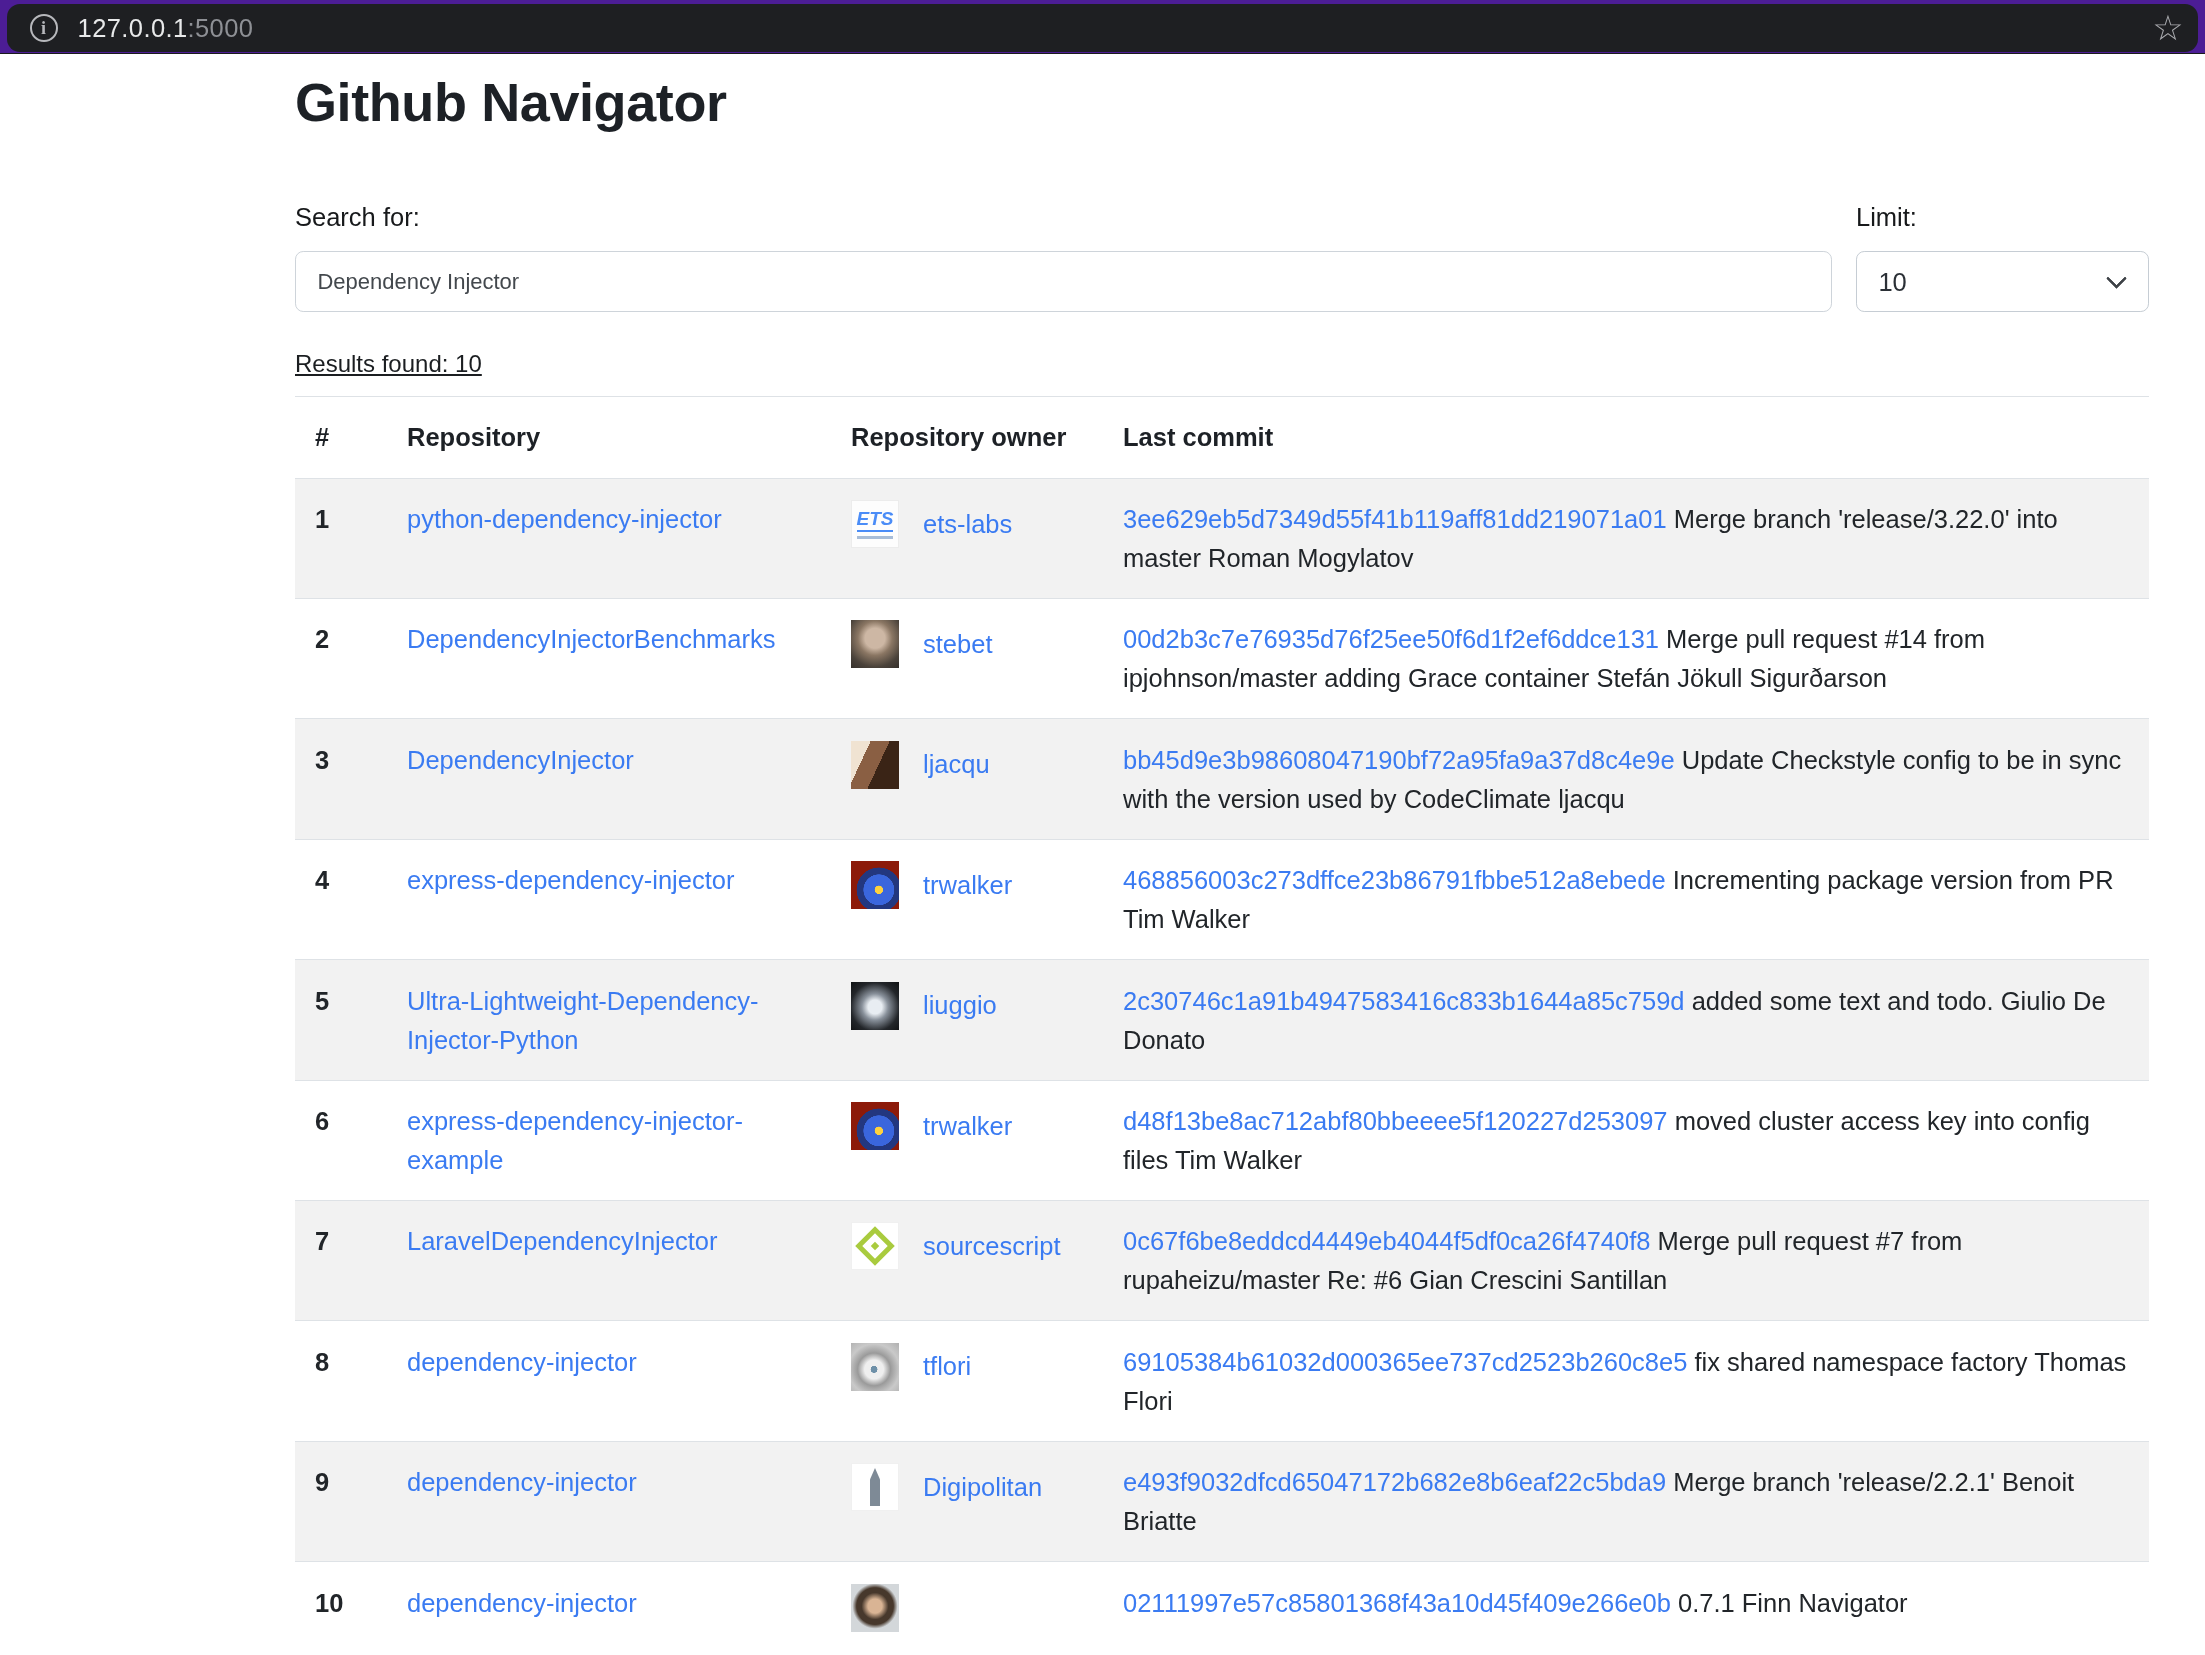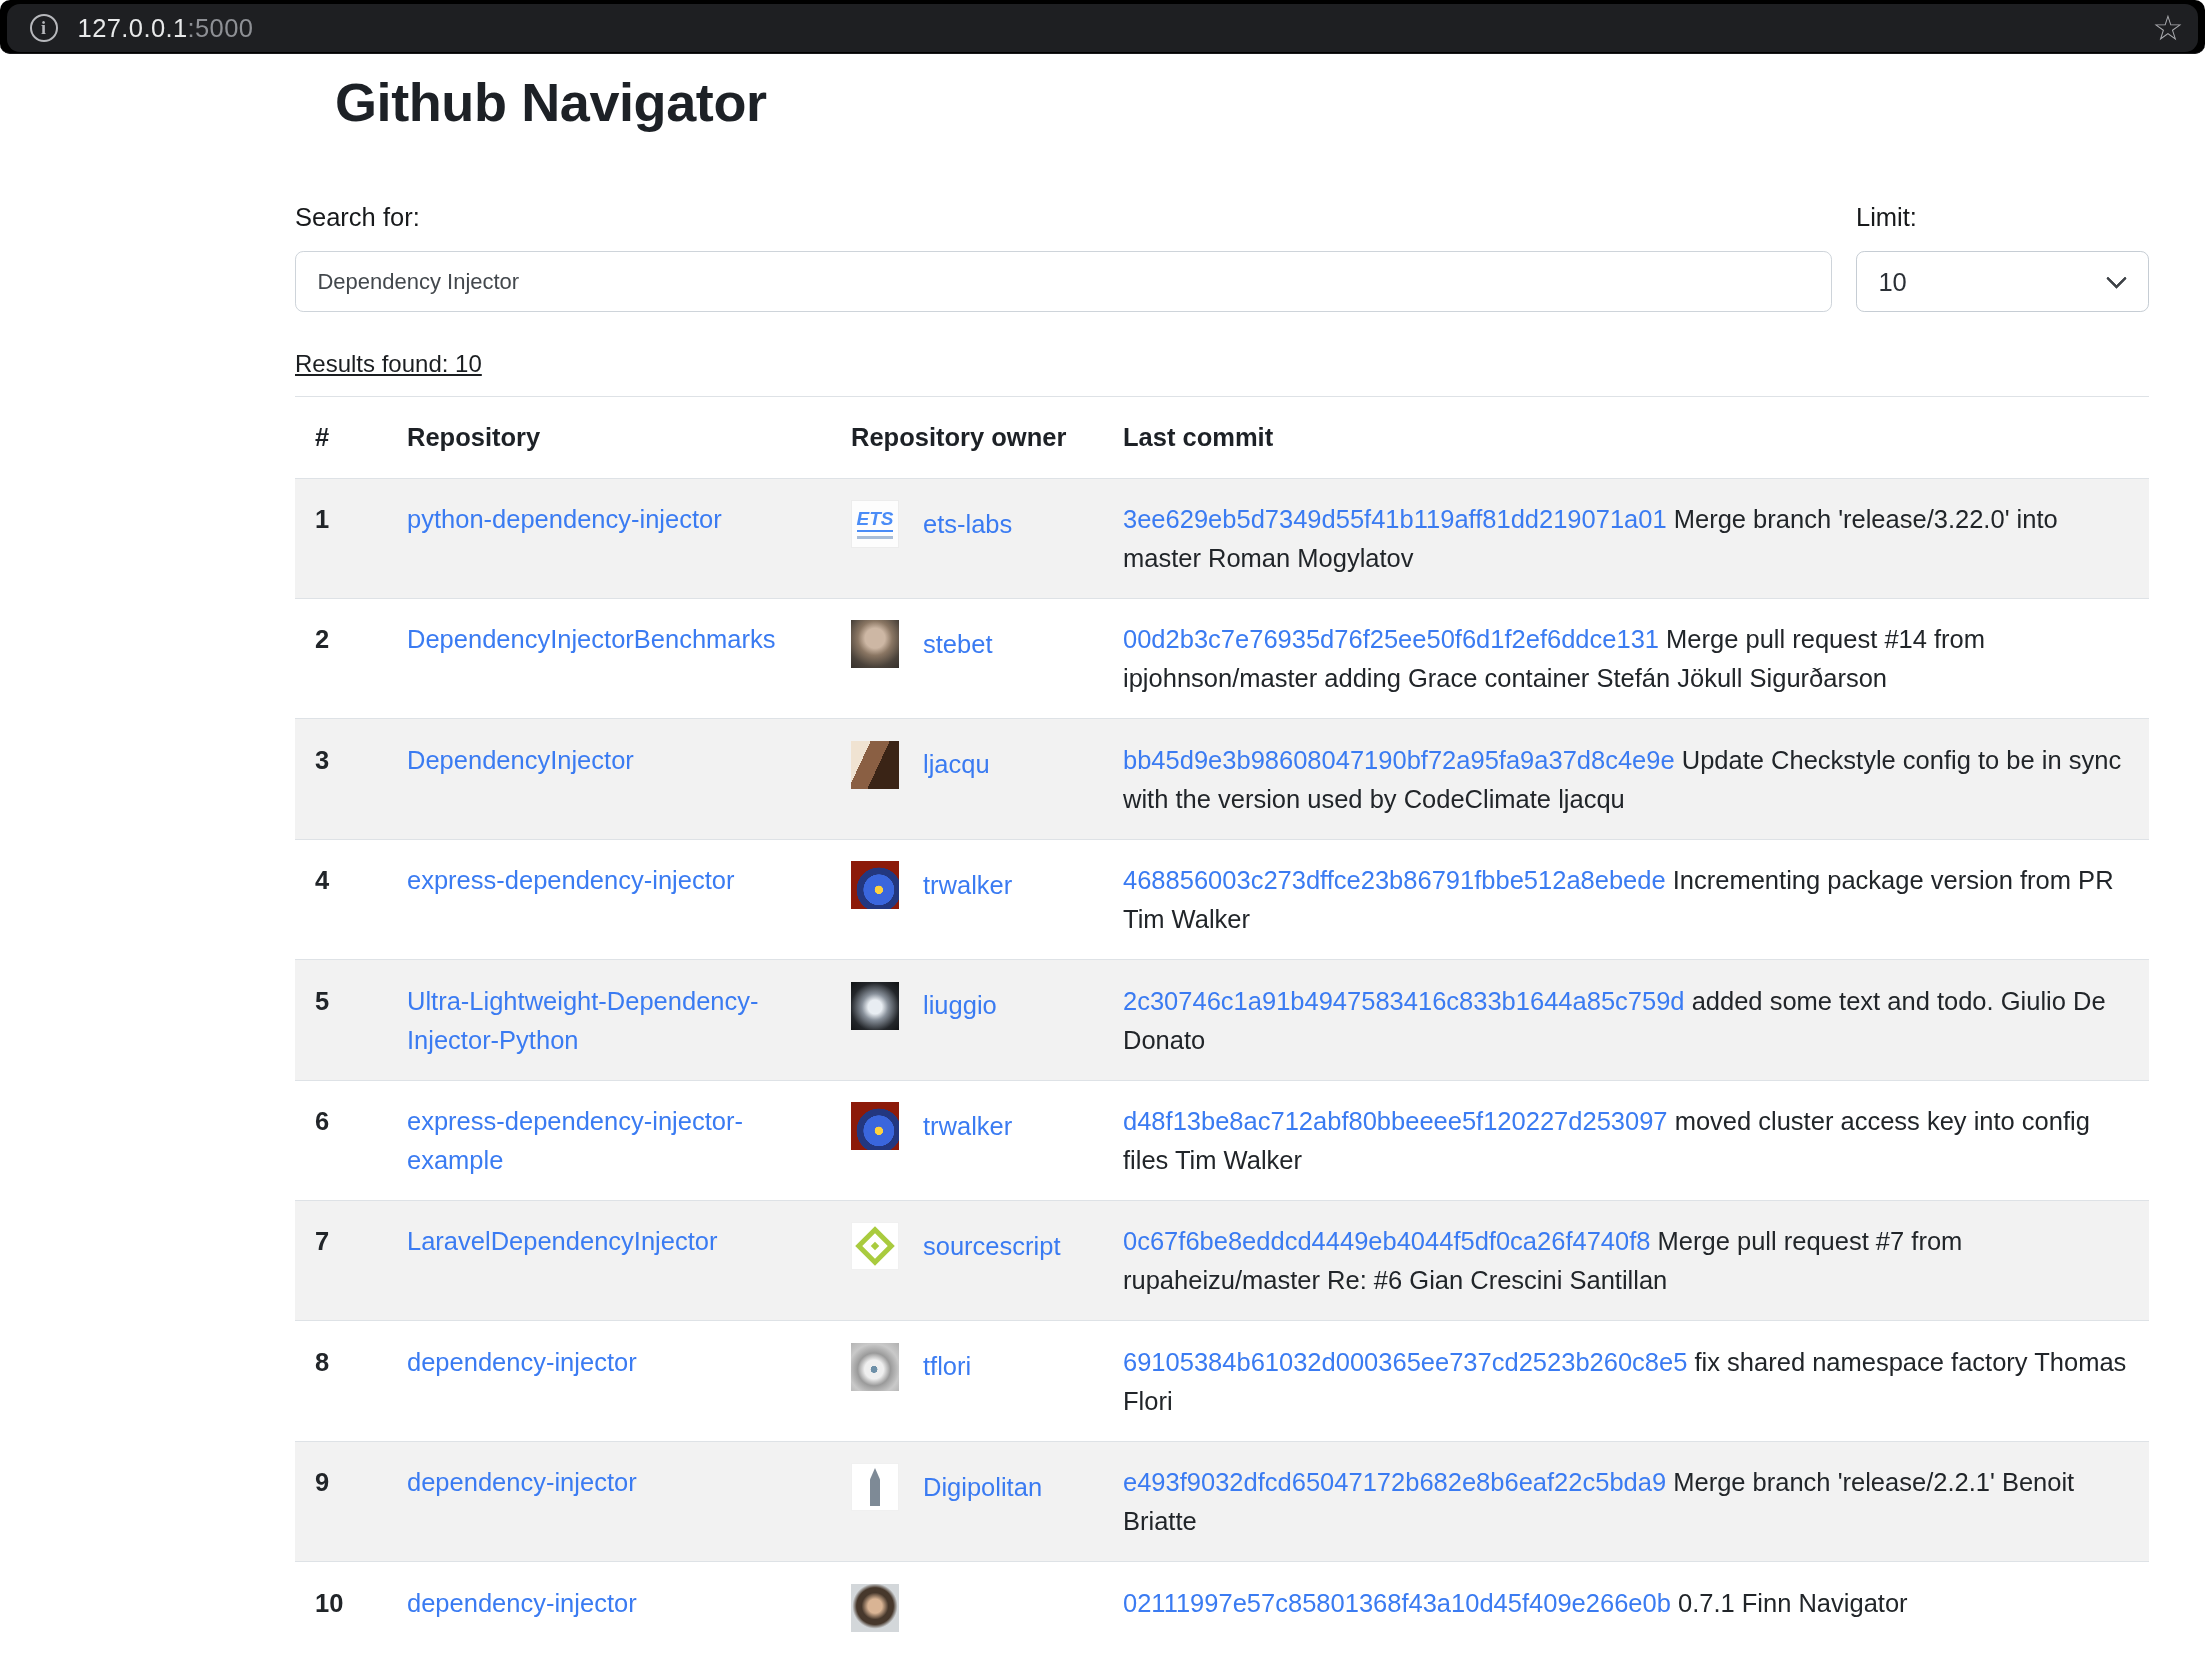--- a/index.html
+++ b/index.html
@@ -1,35 +1,35 @@
 <!DOCTYPE html>
 <html style="font-size:13px"><head>
 <meta charset="utf-8">
 <style>
   * { box-sizing: border-box; margin: 0; padding: 0; }
   html, body { width: 2205px; height: 1656px; overflow: hidden; background: #ffffff;
     font-family: "Liberation Sans", sans-serif; color: #212529; }
 
   
-  .browser-bar { width: 100%; height: 54px; background: #000000; position: relative;
-    border-bottom: 1.6px solid #1a1a1c; border-radius: 10px; }
+  .browser-bar { width: 100%; height: 54px; background: #4c1d95; position: relative;
+    border-bottom: 1.6px solid #1a1a1c; }
   .url-pill { position: absolute; left: 6.6px; right: 6.6px; top: 4.1px; height: 48px;
     background: #1e1f22; border-radius: 13px; display: flex; align-items: center; }
   .info-icon { width: 28px; height: 28px; border: 2.5px solid #b7b8bc; border-radius: 50%;
     margin-left: 23px; display: grid; place-items: center; color: #b7b8bc;
     font-size: 18px; font-weight: bold; line-height: 1; }
   .info-icon::after { content: "i"; font-family: "Liberation Serif", serif; }
   .url-text { margin-left: 20px; font-size: 25.5px; color: #e8e9ea; letter-spacing: 0.4px; }
   .url-port { color: #8e9095; }
   .star-icon { position: absolute; right: 21.4px; top: 8.2px; font-size: 35px; color: #a9aaae; }
 
   
   .container { margin-left: 295px; width: 1854px; padding-top: 8.2px; }
   h1.page-title { font-size: 54px; line-height: 65px; font-weight: 700; color: #1d2126;
-    letter-spacing: -0.4px; margin-top: 8.2px; margin-left: 40px; }
+    letter-spacing: -0.4px; margin-top: 8.2px; }
 
   .search-row { display: flex; justify-content: space-between; margin-top: 63px; }
   .field-left { width: 1537px; }
   .field-right { width: 293px; }
   .field-label { display: block; font-size: 25.5px; line-height: 38px; margin-bottom: 15px; color: #17191b; }
   .text-input { width: 100%; height: 61px; border: 1.6px solid #ced4da; border-radius: 8.2px;
     padding: 0 21.4px; font-size: 22px; color: #43484d; background: #fff;
     font-family: "Liberation Sans", sans-serif; outline: none; }
   .select-wrap { position: relative; width: 100%; }
   .limit-select { width: 100%; height: 61px; border: 1.6px solid #c6cdd4; border-radius: 8.2px;

